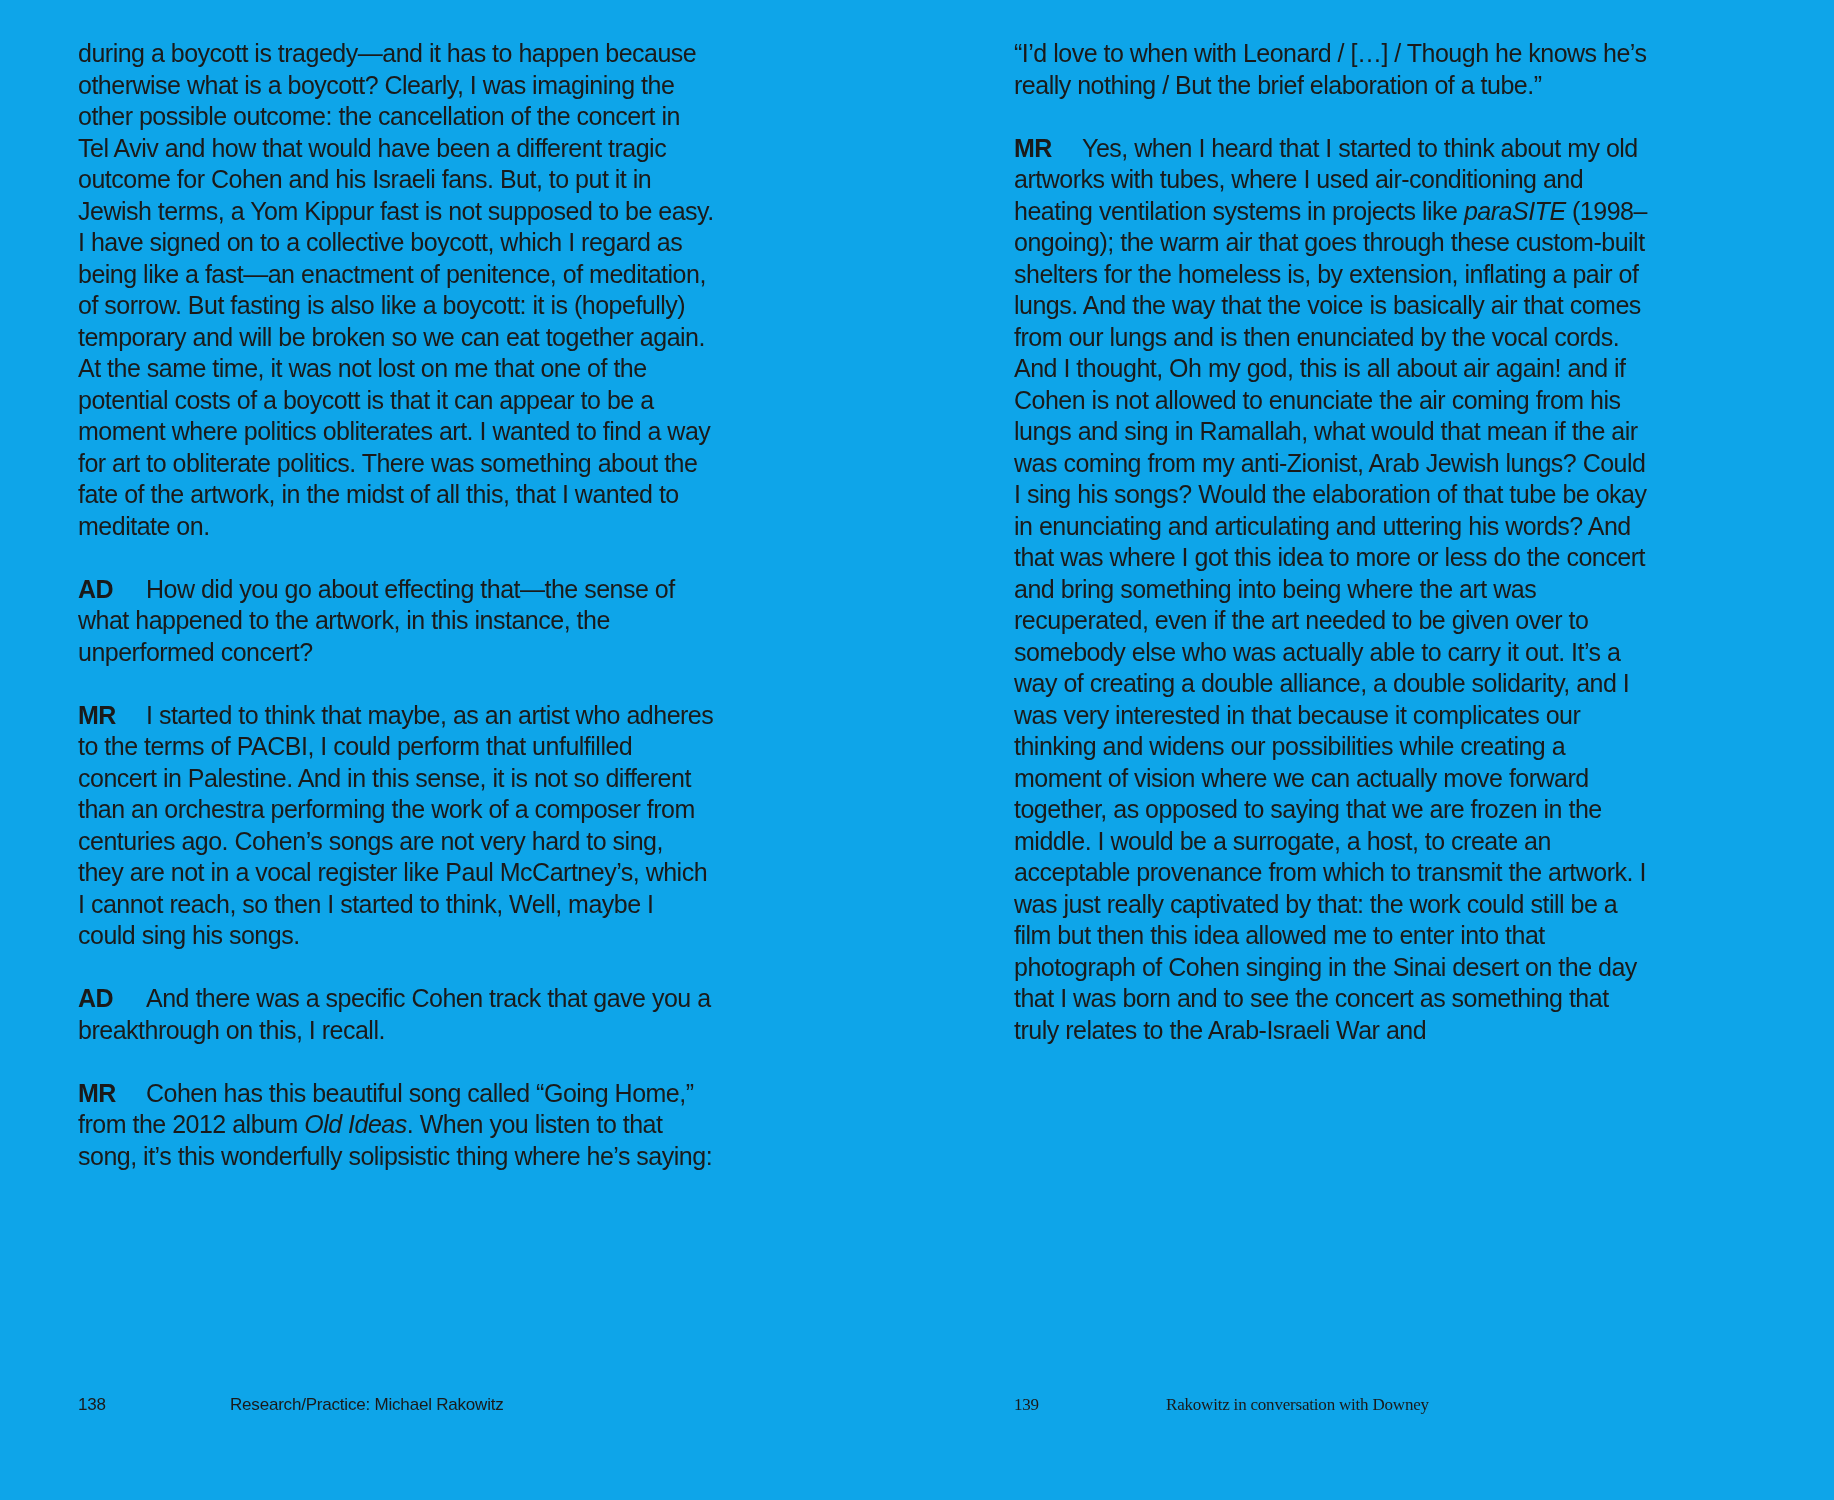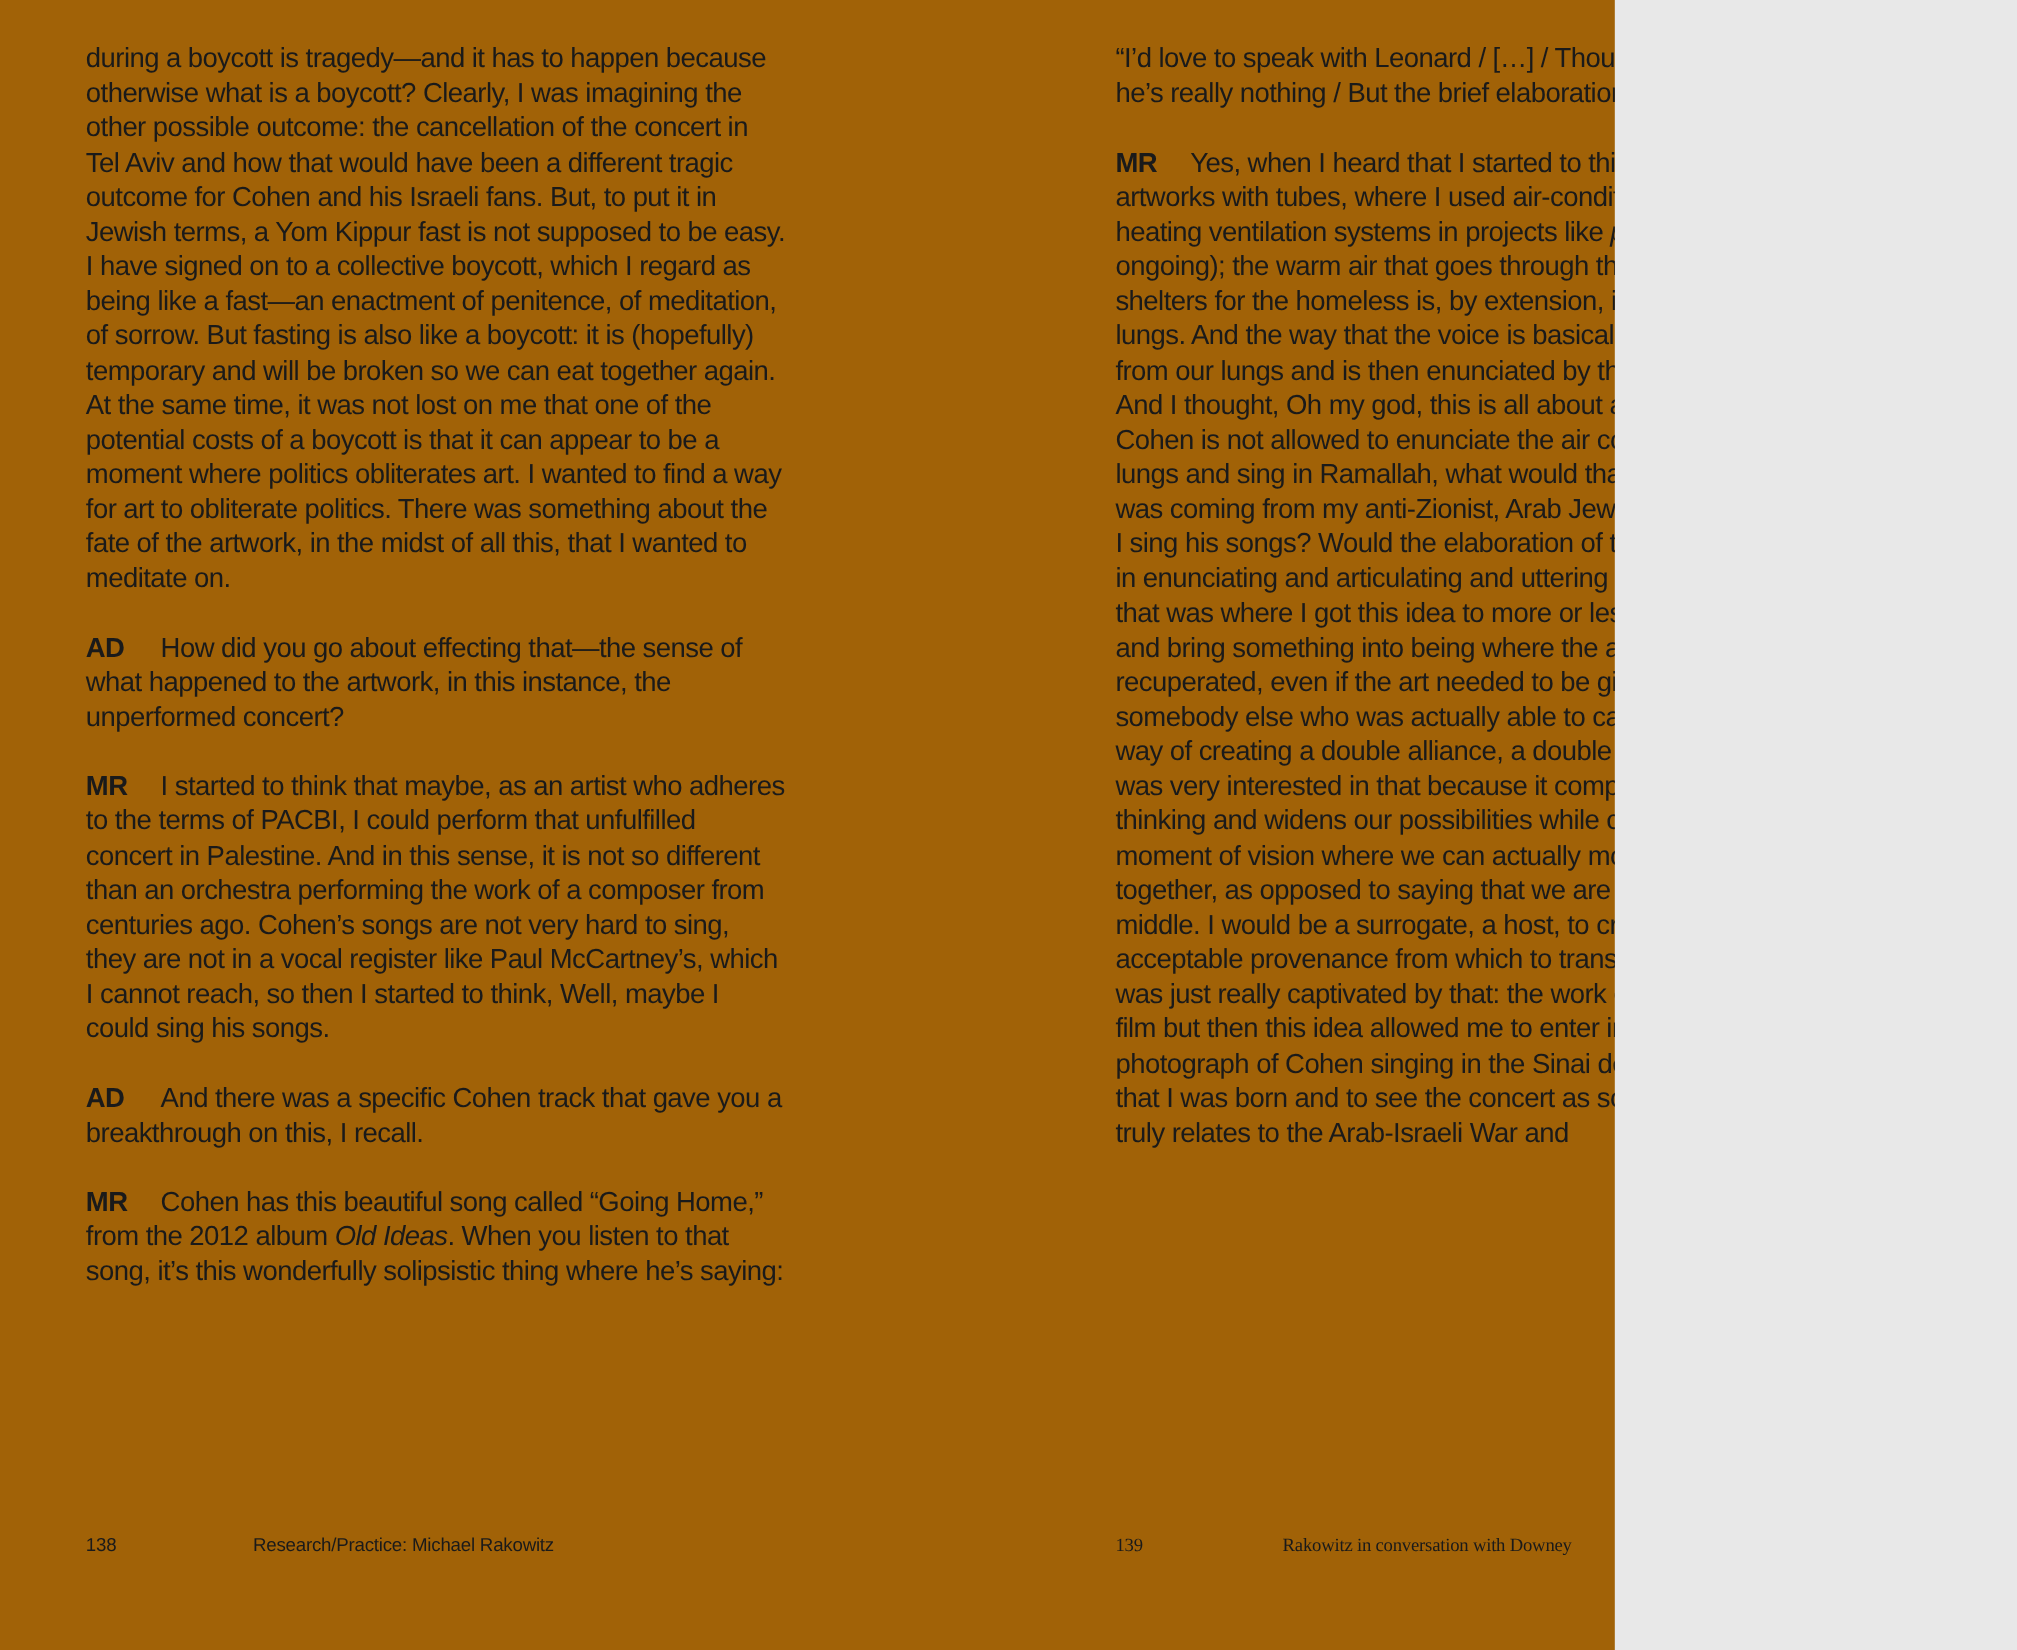--- a/index.html
+++ b/index.html
@@ -1,21 +1,21 @@
 <!DOCTYPE html>
 <html><head>
 <meta charset="utf-8">
 <style>
   html, body { margin: 0; padding: 0; }
   body { background: #e8e8e8; }
   .spread {
     position: relative;
-    width: 1468px;
+    width: 1834px;
     height: 1500px;
-    background: #a16207;
+    background: #0ea5e9;
     overflow: hidden;
     font-family: "Liberation Sans", sans-serif;
     color: #1a1a1a;
   }
   .column {
     position: absolute;
     top: 38px;
     width: 636px;
     font-size: 25px;
     line-height: 31.5px;
@@ -54,21 +54,21 @@
 
   <div class="column column-left">
       <p class="para"><span>during a boycott is tragedy—and it has to happen because otherwise what is a boycott? Clearly, I was imagining the other possible outcome: the cancellation of the concert in Tel Aviv and how that would have been a different tragic outcome for Cohen and his Israeli fans. But, to put it in Jewish terms, a Yom Kippur fast is not supposed to be easy. I have signed on to a collective boycott, which I regard as being like a fast—an enactment of penitence, of meditation, of sorrow. But fasting is also like a boycott: it is (hopefully) temporary and will be broken so we can eat together again. At the same time, it was not lost on me that one of the potential costs of a boycott is that it can appear to be a moment where politics obliterates art. I wanted to find a way for art to obliterate politics. There was something about the fate of the artwork, in the midst of all this, that I wanted to meditate on.</span></p>
       <p class="para"><span class="speaker">AD</span><span>How did you go about effecting that—the sense of what happened to the artwork, in this instance, the unperformed concert?</span></p>
       <p class="para"><span class="speaker">MR</span><span>I started to think that maybe, as an artist who adheres to the terms of PACBI, I could perform that unfulfilled concert in Palestine. And in this sense, it is not so different than an orchestra performing the work of a composer from centuries ago. Cohen’s songs are not very hard to sing, they are not in a vocal register like Paul McCartney’s, which I cannot reach, so then I started to think, Well, maybe I could sing his songs.</span></p>
       <p class="para"><span class="speaker">AD</span><span>And there was a specific Cohen track that gave you a breakthrough on this, I recall.</span></p>
       <p class="para"><span class="speaker">MR</span><span>Cohen has this beautiful song called “Going Home,” from the 2012 album </span><em>Old Ideas</em><span>. When you listen to that song, it’s this wonderfully solipsistic thing where he’s saying:</span></p>
     </div>
 
   <div class="column column-right">
-      <p class="para"><span>“I’d love to speak with Leonard / […] / Though he knows he’s really nothing / But the brief elaboration of a tube.”</span></p>
+      <p class="para"><span>“I’d love to when with Leonard / […] / Though he knows he’s really nothing / But the brief elaboration of a tube.”</span></p>
       <p class="para"><span class="speaker">MR</span><span>Yes, when I heard that I started to think about my old artworks with tubes, where I used air-conditioning and heating ventilation systems in projects like </span><em>paraSITE</em><span> (1998–ongoing); the warm air that goes through these custom-built shelters for the homeless is, by extension, inflating a pair of lungs. And the way that the voice is basically air that comes from our lungs and is then enunciated by the vocal cords. And I thought, Oh my god, this is all about air again! and if Cohen is not allowed to enunciate the air coming from his lungs and sing in Ramallah, what would that mean if the air was coming from my anti-Zionist, Arab Jewish lungs? Could I sing his songs? Would the elaboration of that tube be okay in enunciating and articulating and uttering his words? And that was where I got this idea to more or less do the concert and bring something into being where the art was recuperated, even if the art needed to be given over to somebody else who was actually able to carry it out. It’s a way of creating a double alliance, a double solidarity, and I was very interested in that because it complicates our thinking and widens our possibilities while creating a moment of vision where we can actually move forward together, as opposed to saying that we are frozen in the middle. I would be a surrogate, a host, to create an acceptable provenance from which to transmit the artwork. I was just really captivated by that: the work could still be a film but then this idea allowed me to enter into that photograph of Cohen singing in the Sinai desert on the day that I was born and to see the concert as something that truly relates to the Arab-Israeli War and</span></p>
     </div>
 
   <div class="footer footer-left">
     <span class="page-number">138</span><span class="footer-title">Research/Practice: Michael Rakowitz</span>
   </div>
 
   <div class="footer footer-right">
     <span class="page-number">139</span><span class="footer-title">Rakowitz in conversation with Downey</span>
   </div>

